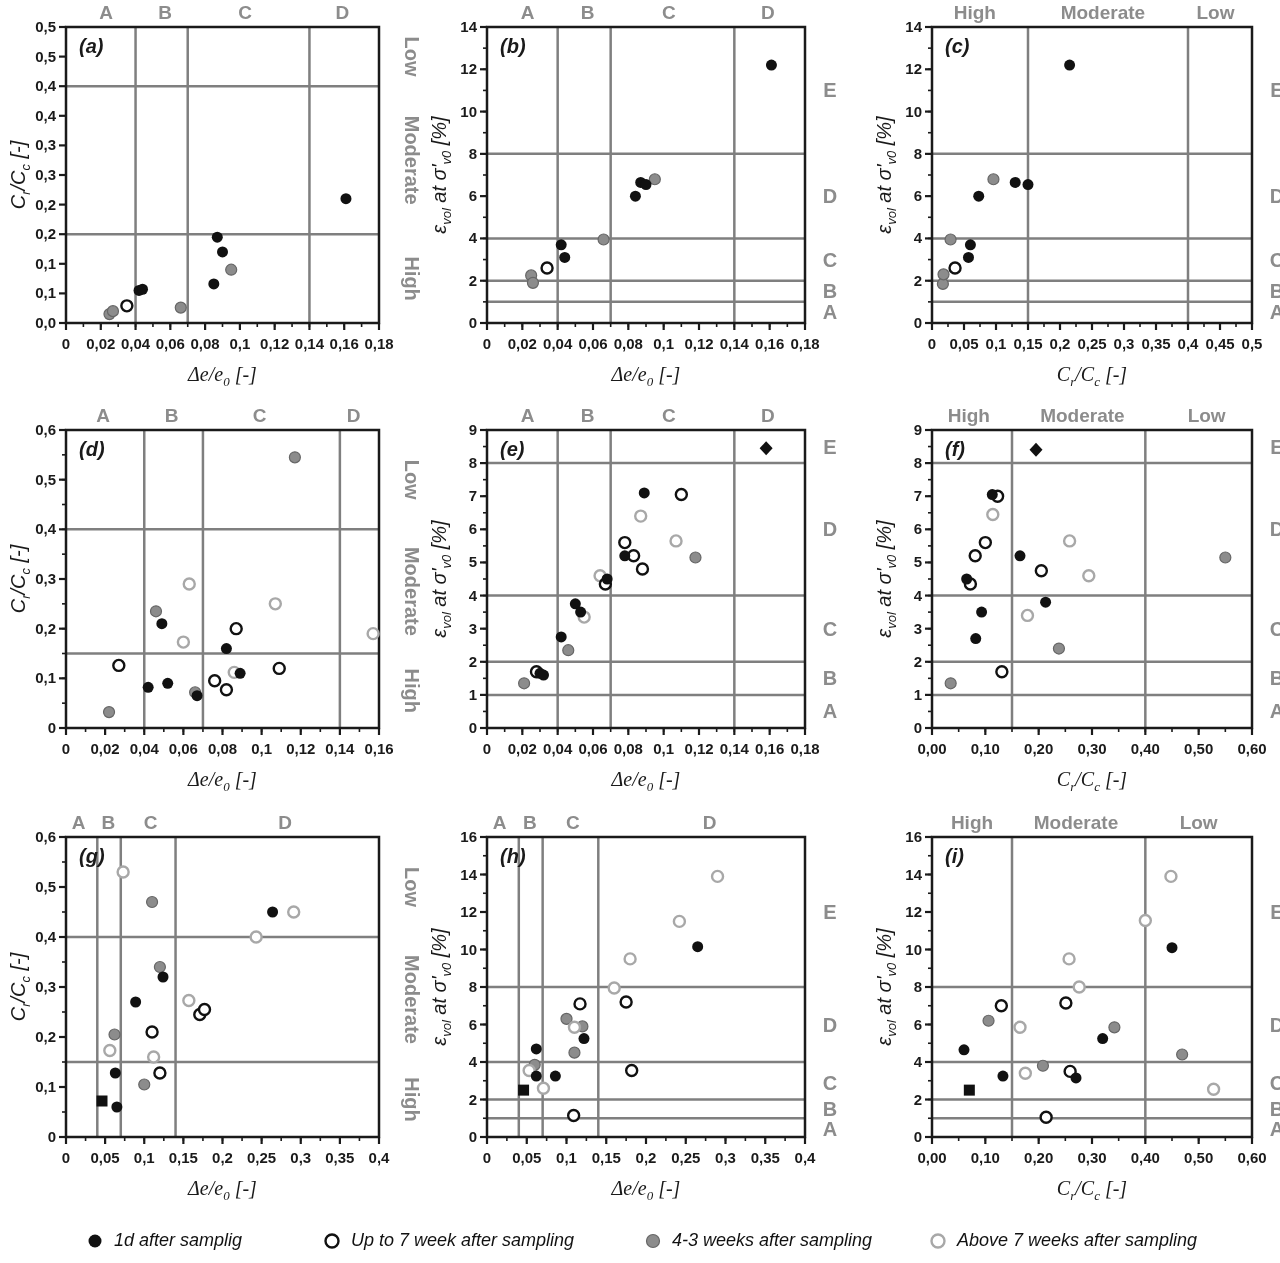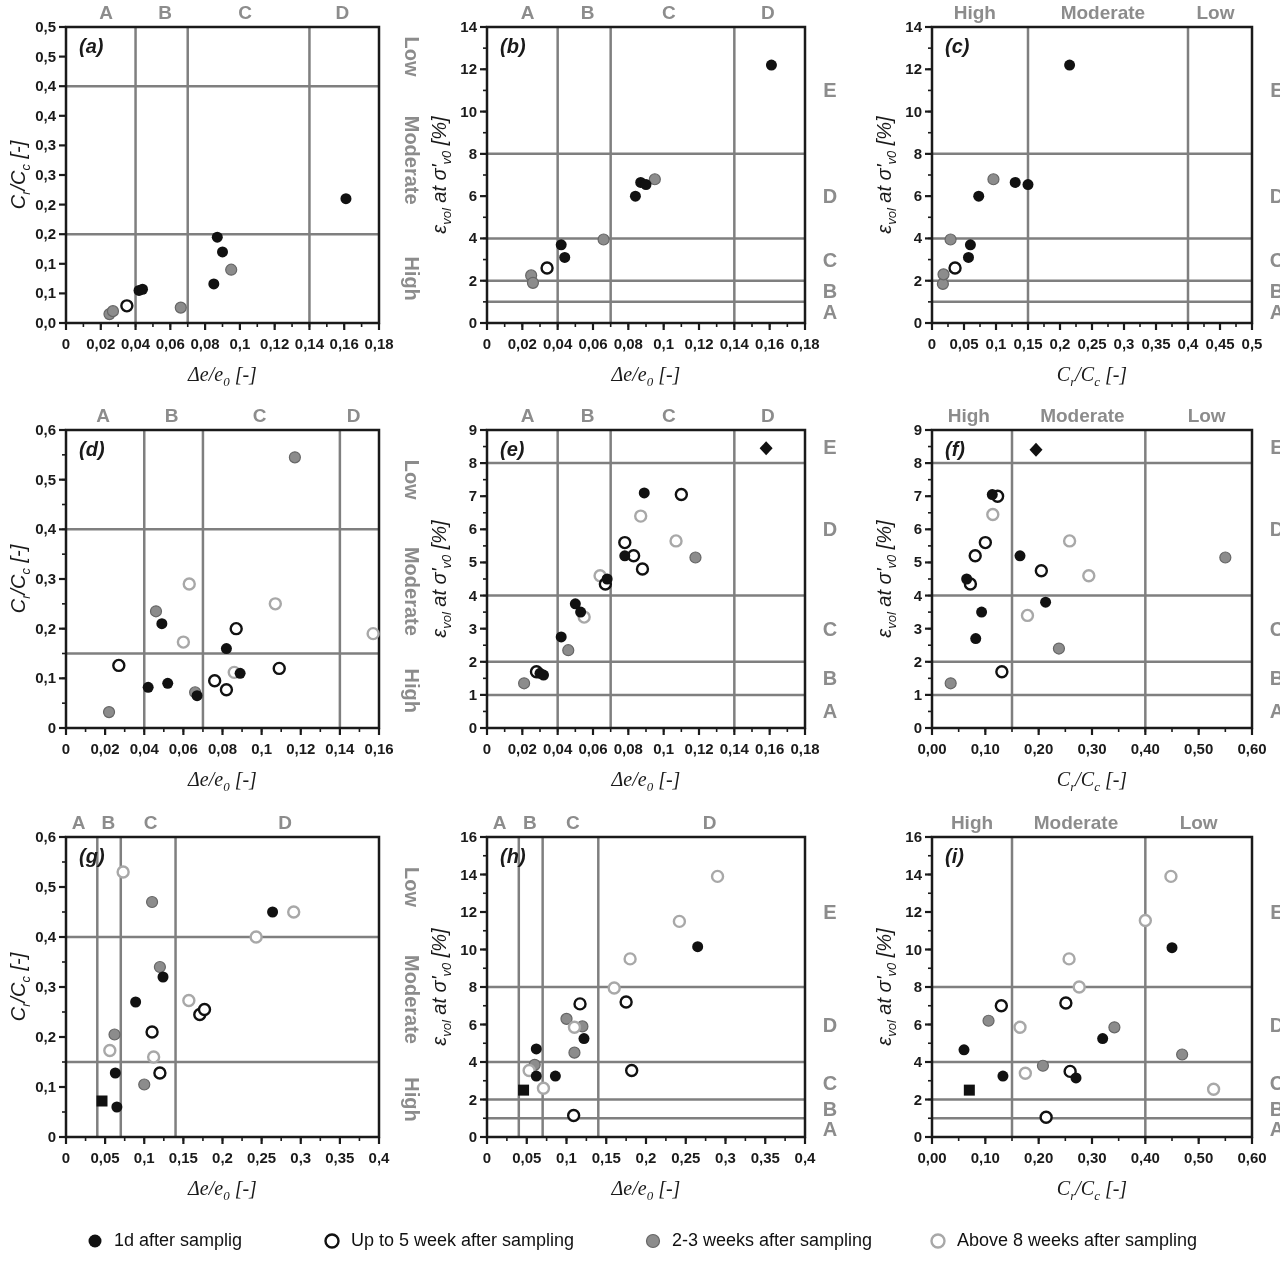--- a/index.html
+++ b/index.html
@@ -6,21 +6,21 @@
   body{width:1280px;height:1263px;overflow:hidden;font-family:"Liberation Sans",sans-serif;}
   #figure{position:relative;width:1280px;height:1263px;background:#fff;}
   .panel{position:absolute;}
   .plot-svg{position:absolute;left:0;top:0;}
   .ytitle,.xtitle{position:absolute;font-style:italic;font-size:20px;color:#1a1a1a;white-space:nowrap;}
   .ytitle{transform:translate(-50%,-50%) rotate(-90deg);}
   .xtitle{transform:translate(-50%,0);font-family:Liberation Serif, serif;}
   .sb{font-size:13px;vertical-align:-5px;font-style:italic;}
   .legend{position:absolute;left:0;top:1222px;width:1280px;height:41px;}
   .legend-item{position:absolute;top:8px;display:flex;align-items:center;gap:9px;}
-  .llabel{font-size:18px;color:#111;white-space:nowrap;}
+  .llabel{font-style:italic;font-size:18px;color:#111;white-space:nowrap;}
   .lmark{display:inline-block;width:20px;height:20px;}
 </style>
 </head>
 <body>
 
 <div id="figure">
   <div id="panels">
       <div class="panel" style="left: 0px; top: 0px; width: 425px; height: 400px;">
         <svg width="425" height="400" class="plot-svg">
           <g>
@@ -1058,28 +1058,28 @@
     <div class="legend-item" style="left:85px">
       <span class="lmark"><svg width="20" height="20">
             <circle cx="10" cy="10" r="6.5" fill="#111111"></circle>
           </svg></span>
       <span class="llabel">1d after samplig</span>
     </div>
     <div class="legend-item" style="left:322px">
       <span class="lmark"><svg width="20" height="20">
             <circle cx="10" cy="10" r="6.5" fill="#ffffff" stroke="#111111" stroke-width="2.4"></circle>
           </svg></span>
-      <span class="llabel">Up to 5 week after sampling</span>
+      <span class="llabel">Up to 7 week after sampling</span>
     </div>
     <div class="legend-item" style="left:643px">
       <span class="lmark"><svg width="20" height="20">
             <circle cx="10" cy="10" r="6.5" fill="#8c8c8c" stroke="#666666" stroke-width="1.2"></circle>
           </svg></span>
-      <span class="llabel">2-3 weeks after sampling</span>
+      <span class="llabel">4-3 weeks after sampling</span>
     </div>
     <div class="legend-item" style="left:928px">
       <span class="lmark"><svg width="20" height="20">
             <circle cx="10" cy="10" r="6.5" fill="#ffffff" stroke="#a8a8a8" stroke-width="2.4"></circle>
           </svg></span>
-      <span class="llabel">Above 8 weeks after sampling</span>
+      <span class="llabel">Above 7 weeks after sampling</span>
     </div>
   </div>
 </div>
 
 </body></html>

